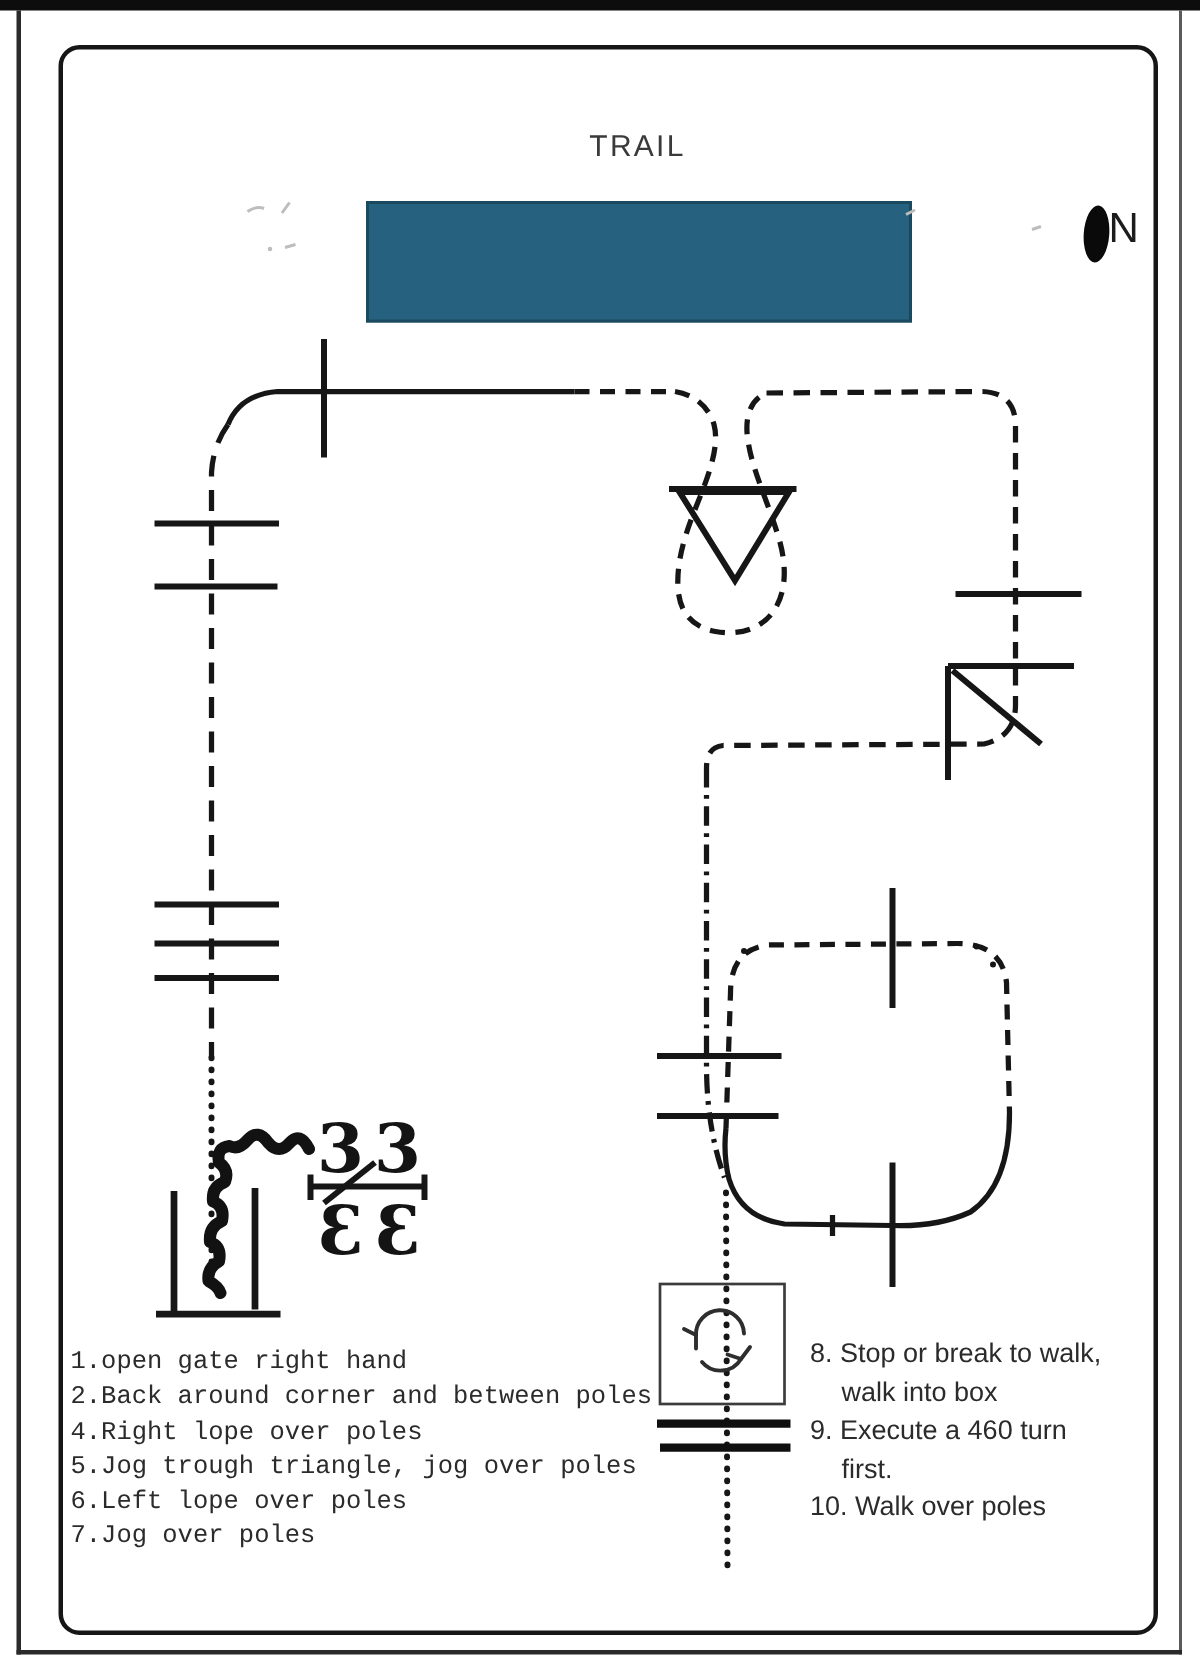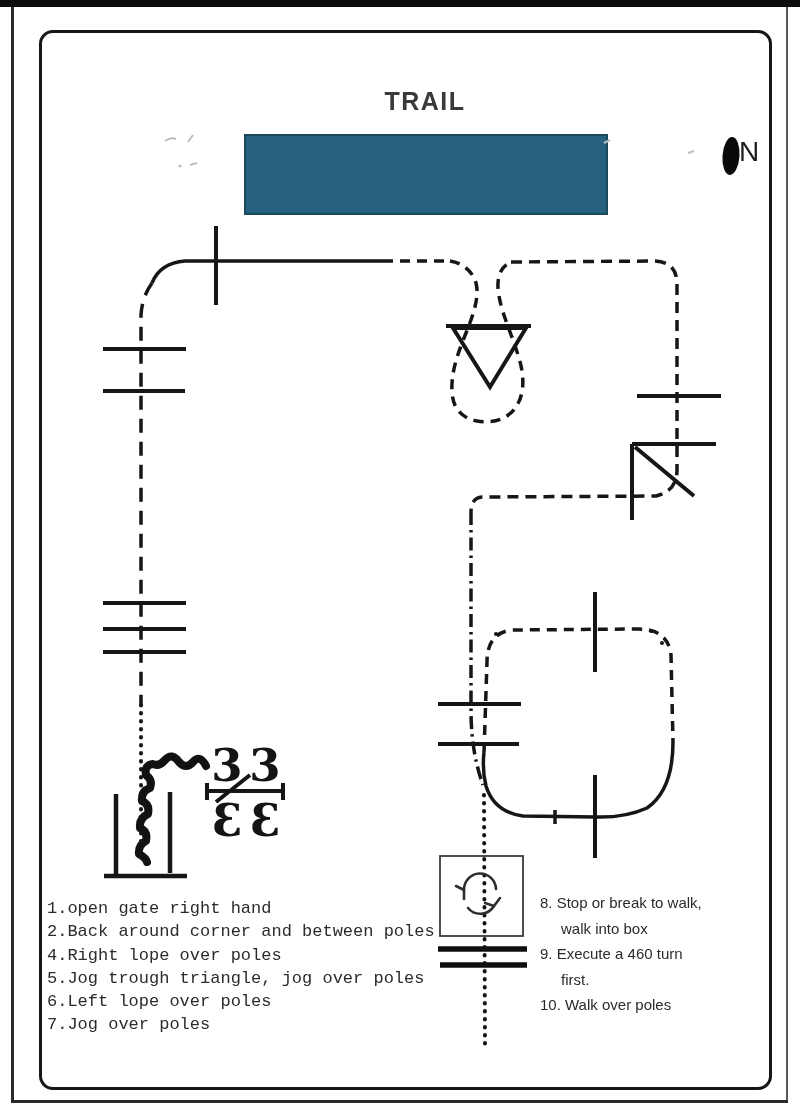--- a/index.html
+++ b/index.html
@@ -11,34 +11,34 @@
   .frame-top{left:0;top:0;width:800px;height:7px;background:#0d0d0d;}
   .frame-left{left:11px;top:7px;width:3px;height:1096px;background:#2a2a2a;}
   .frame-right{left:786px;top:7px;width:2px;height:1096px;background:#5a5a5a;}
   .frame-bottom{left:11px;top:1100px;width:777px;height:3px;background:#2a2a2a;}
   .inner-border{
     left:39px;top:30px;width:727px;height:1054px;
     border:3px solid #161616;border-radius:14px;background:#ffffff;
   }
   .title{
     left:340px;top:87px;width:170px;text-align:center;
-    font-size:25px;letter-spacing:1.5px;color:#3a3a3a;font-weight:700;
+    font-size:20px;letter-spacing:1.5px;color:#3a3a3a;font-weight:400;
   }
   .redaction{
     left:244px;top:134px;width:364px;height:81px;
     border:2px solid #1b4a5e;box-sizing:border-box;
   }
   .compass-n{
     left:739px;top:136px;width:30px;
     font-size:28px;color:#1c1c1c;font-weight:400;
   }
   .svg-layer{left:0;top:0;width:800px;height:1111px;}
   .legend{color:#2b2b2b;}
   .legend-left{left:47px;top:897px;width:420px;font-size:17px;line-height:23.3px;font-family:Liberation Mono, monospace;}
-  .legend-right{left:540px;top:890px;width:230px;font-size:15px;line-height:25.5px;}
+  .legend-right{left:540px;top:890px;width:230px;font-size:18px;line-height:25.5px;}
   .legend-right .cont{padding-left:21px;}
   .glyph3{
     font-family:"DejaVu Serif", serif;font-size:45px;font-weight:bold;fill:#141414;
   }
 </style>
 </head>
 <body>
 
 <div class="page">
 

